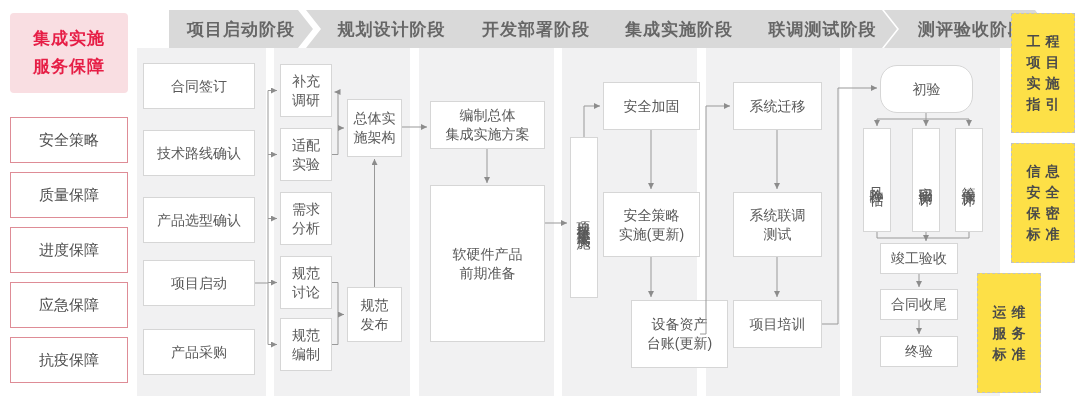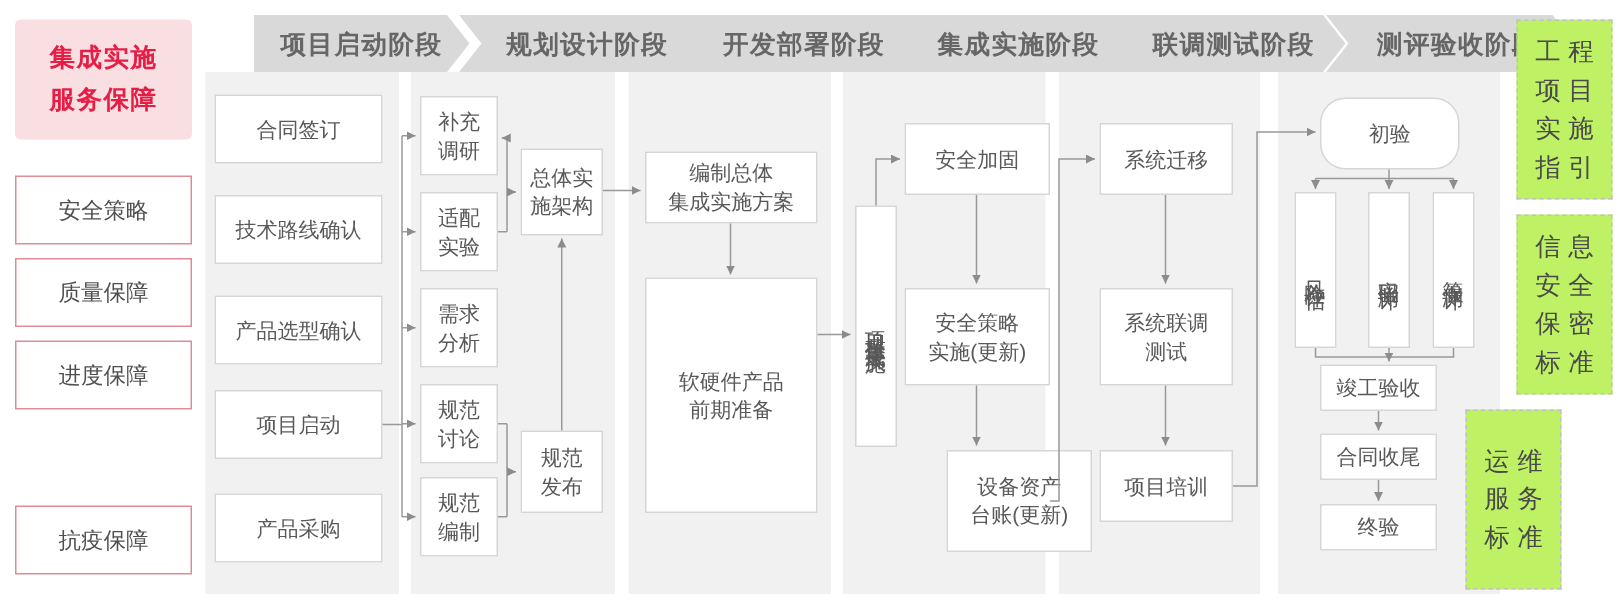--- a/index.html
+++ b/index.html
@@ -18,37 +18,38 @@
        display:flex;align-items:center;justify-content:center;text-align:center;
        white-space:pre-line;color:#595959;font-size:14px;line-height:1.35;}
   .vbox{writing-mode:vertical-lr;text-orientation:upright;letter-spacing:2px;line-height:1;}
 
   .titlebox{position:absolute;background:#f9dee2;border-radius:4px;color:#e61e46;
        font-weight:bold;font-size:17px;letter-spacing:1px;line-height:1.65;
        display:flex;align-items:center;justify-content:center;text-align:center;white-space:pre-line;}
   .leftitem{position:absolute;background:#fff;border:1px solid #de8c96;box-sizing:border-box;
        color:#4f4f4f;font-size:15px;display:flex;align-items:center;justify-content:center;}
 
-  .stdbox{position:absolute;background:#bef264;border:1px dashed #c2c2c2;box-sizing:border-box;
-       color:#4a4a4a;font-weight:normal;font-size:17px;letter-spacing:5px;padding-left:5px;
+  .stdbox{position:absolute;background:#fde047;border:1px dashed #c2c2c2;box-sizing:border-box;
+       color:#4a4a4a;font-weight:bold;font-size:14px;letter-spacing:5px;padding-left:5px;
        line-height:1.5;display:flex;align-items:center;justify-content:center;
        text-align:center;white-space:pre-line;}
 
   .connectors{position:absolute;left:0;top:0;pointer-events:none;}
 </style>
 </head>
 <body>
 
 <div id="stage">
 
   <div class="titlebox" style="left:10px;top:13px;width:118px;height:80px;">集成实施
 服务保障</div>
   <div class="leftitem" style="left:10px;top:117px;width:118px;height:46px;">安全策略</div>
   <div class="leftitem" style="left:10px;top:172px;width:118px;height:46px;">质量保障</div>
   <div class="leftitem" style="left:10px;top:227px;width:118px;height:46px;">进度保障</div>
+  <div class="leftitem" style="left:10px;top:282px;width:118px;height:46px;">应急保障</div>
   <div class="leftitem" style="left:10px;top:337px;width:118px;height:46px;">抗疫保障</div>
 
   <div class="colbg" style="left:137px;width:129px;"></div>
   <div class="colbg" style="left:274px;width:136px;"></div>
   <div class="colbg" style="left:419px;width:135px;"></div>
   <div class="colbg" style="left:562px;width:135px;"></div>
   <div class="colbg" style="left:706px;width:134px;"></div>
   <div class="colbg" style="left:852px;width:148px;"></div>
 
   <div class="hdr first" style="left:137px;width:144px;">项目启动阶段</div>

